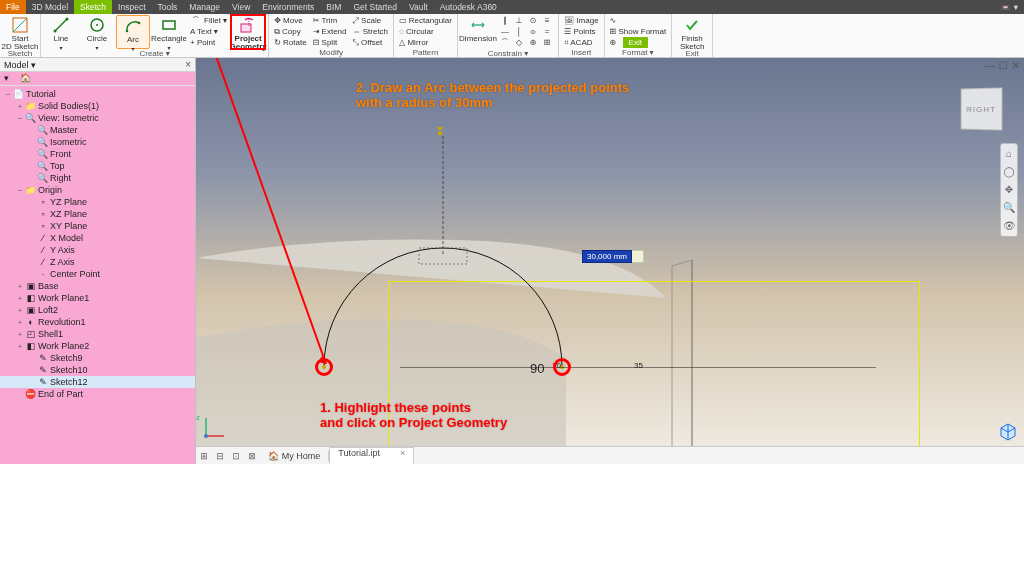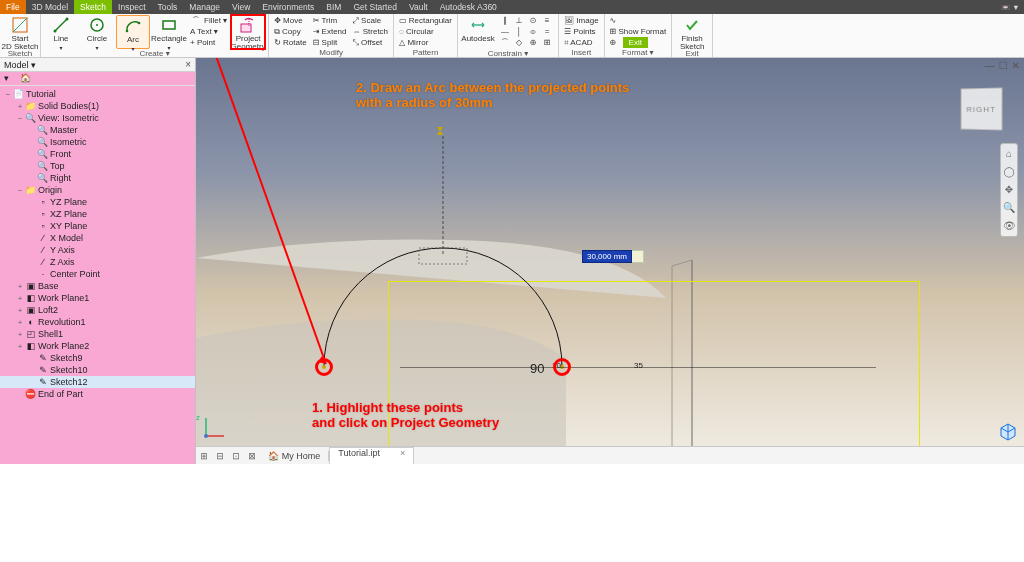--- a/index.html
+++ b/index.html
@@ -17,21 +17,21 @@
 .rgroup { border-right: 1px solid #d0d0d0; padding: 1px 3px 0 3px; display: flex; flex-direction: column; align-items: center; position: relative; }
 .rgrow { display: flex; align-items: flex-start; gap: 2px; height: 35px; }
 .rgtitle { font-size: 8px; color: #555; margin-top: auto; padding-bottom: 1px; white-space: nowrap; }
 .bigbtn { display: flex; flex-direction: column; align-items: center; justify-content: flex-start; width: 34px; height: 34px; cursor: pointer; padding-top: 1px; gap: 1px; }
 .bigbtn .ic { width: 18px; height: 18px; display: flex; align-items: center; justify-content: center; }
 .bigbtn span { font-size: 8px; line-height: 8px; text-align: center; white-space: nowrap; }
 .smlist { display: flex; flex-direction: column; gap: 0; }
 .smbtn { display: flex; align-items: center; gap: 2px; height: 11px; padding: 0 2px; cursor: pointer; font-size: 8px; white-space: nowrap; }
 .smbtn .ic { width: 12px; height: 10px; display: flex; align-items: center; justify-content: center; }
 .arc-active { border: 1px solid #ff9933; background: #fff3e6; border-radius: 2px; }
-.pg-highlight { outline: 2px solid #ff0000; outline-offset: -1px; }
+.pg-highlight { outline: 2px solid #ff0000; outline-offset: -1px; font-weight: bold; }
 .exit-btn { background: #7cbf00; color: #fff; padding: 0 6px; height: 11px; display: flex; align-items: center; font-size: 8px; }
 
 
 .split { flex: 1; display: flex; min-height: 0; }
 
 
 .browser { width: 196px; border-right: 1px solid #c0c0c0; background: #f9a8d4; display: flex; flex-direction: column; font-size: 9px; color: #222; }
 .bhdr { height: 14px; display: flex; align-items: center; padding: 0 4px; border-bottom: 1px solid #d0d0d0; background: #f3f3f3; }
 .bhdr .x { margin-left: auto; font-size: 10px; color: #555; cursor: pointer; }
 .btools { height: 14px; display: flex; align-items: center; gap: 4px; padding: 0 4px; border-bottom: 1px solid #e0e0e0; }
@@ -220,21 +220,21 @@
 
     <div class="rgroup">
       <div class="rgrow">
         <div class="bigbtn">
           <div class="ic">
               <svg width="18" height="18">
                 <line x1="3" y1="9" x2="15" y2="9" stroke="#2a7" stroke-width="1.3"></line>
                 <path d="M3 9 l2 -2 M3 9 l2 2 M15 9 l-2 -2 M15 9 l-2 2" stroke="#2a7" stroke-width="1.2"></path>
               </svg>
             </div>
-          <span>Autodesk</span>
+          <span>Dimension</span>
         </div>
         <div class="smlist">
           <div class="smbtn">
               <span class="ic">∥</span>
               <span class="ic">⊥</span>
               <span class="ic">⊙</span>
               <span class="ic">≡</span>
             </div>
           <div class="smbtn">
               <span class="ic">—</span>
@@ -471,21 +471,21 @@
         <path d="M326 364 l-8 -2 l4 -6 z" fill="#ff0000"></path>
       </svg>
 
       <div class="dim-box">
         <div class="dim-val">30,000 mm</div>
         <div class="dim-sp"></div>
       </div>
 
       <div class="annot" style="left:160px;top:22px;white-space:pre">2. Draw an Arc between the projected points
 with a radius of 30mm</div>
-      <div class="annot1" style="left:116px;top:342px;white-space:pre">1. Highlight these points
+      <div class="annot1" style="left:124px;top:342px;white-space:pre">1. Highlight these points
 and click on Project Geometry</div>
 
       <div class="wincontrols">
         <span>—</span>
         <span>☐</span>
         <span>✕</span>
       </div>
 
       <div class="viewcube">RIGHT</div>
 

